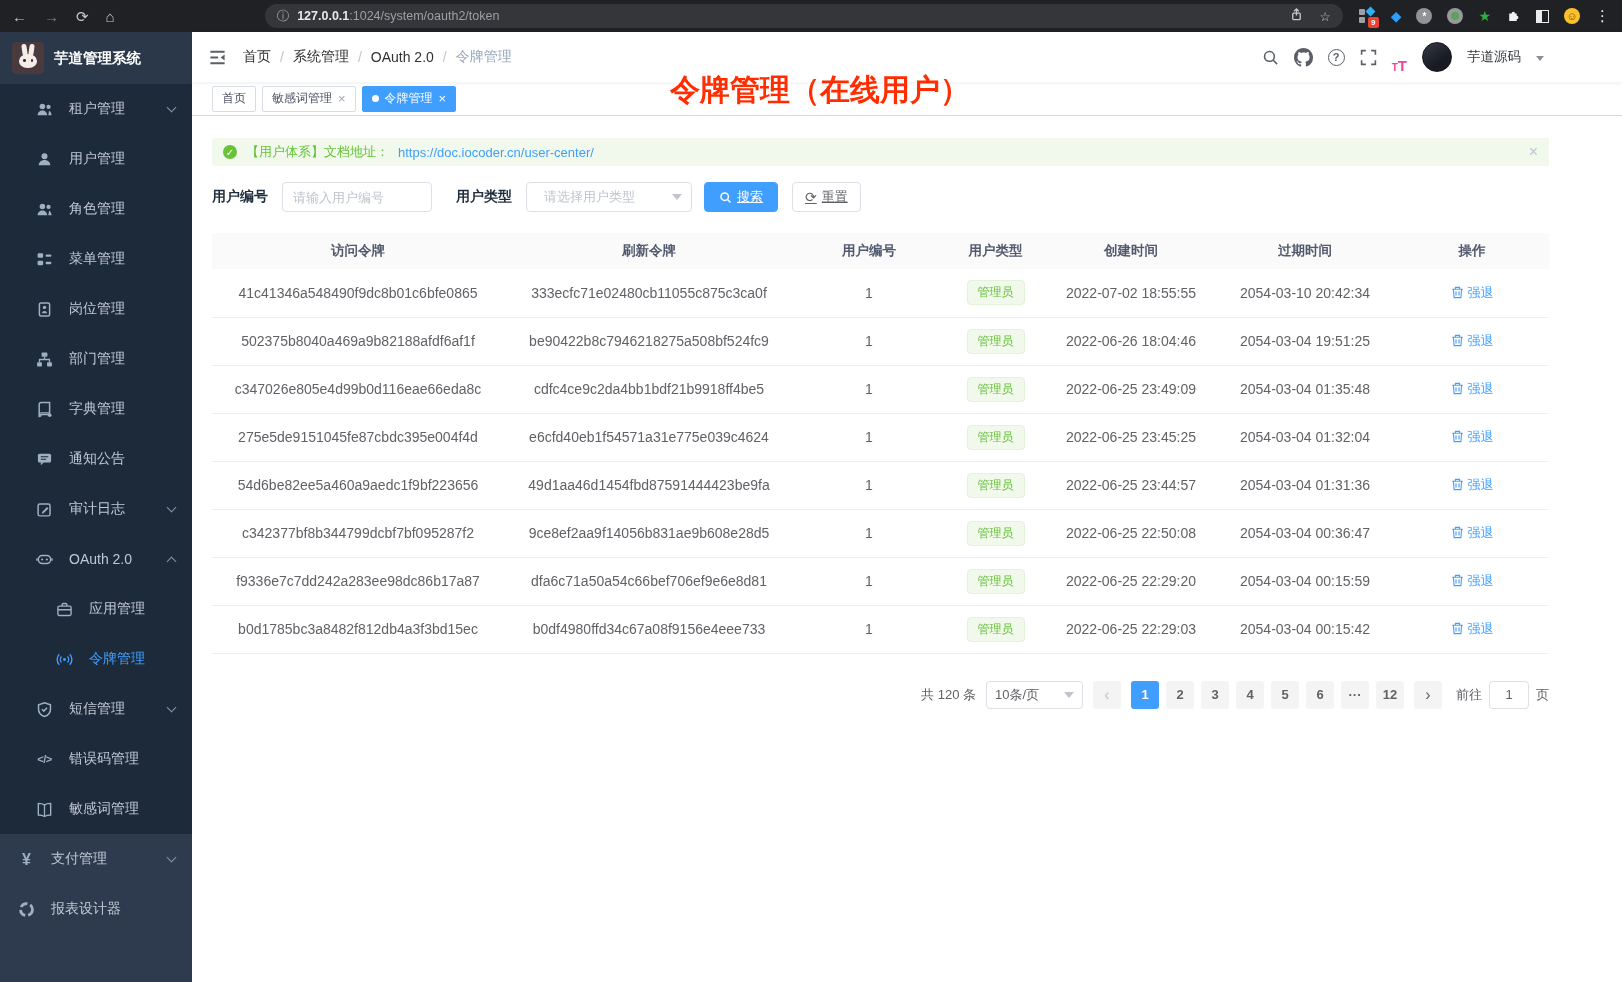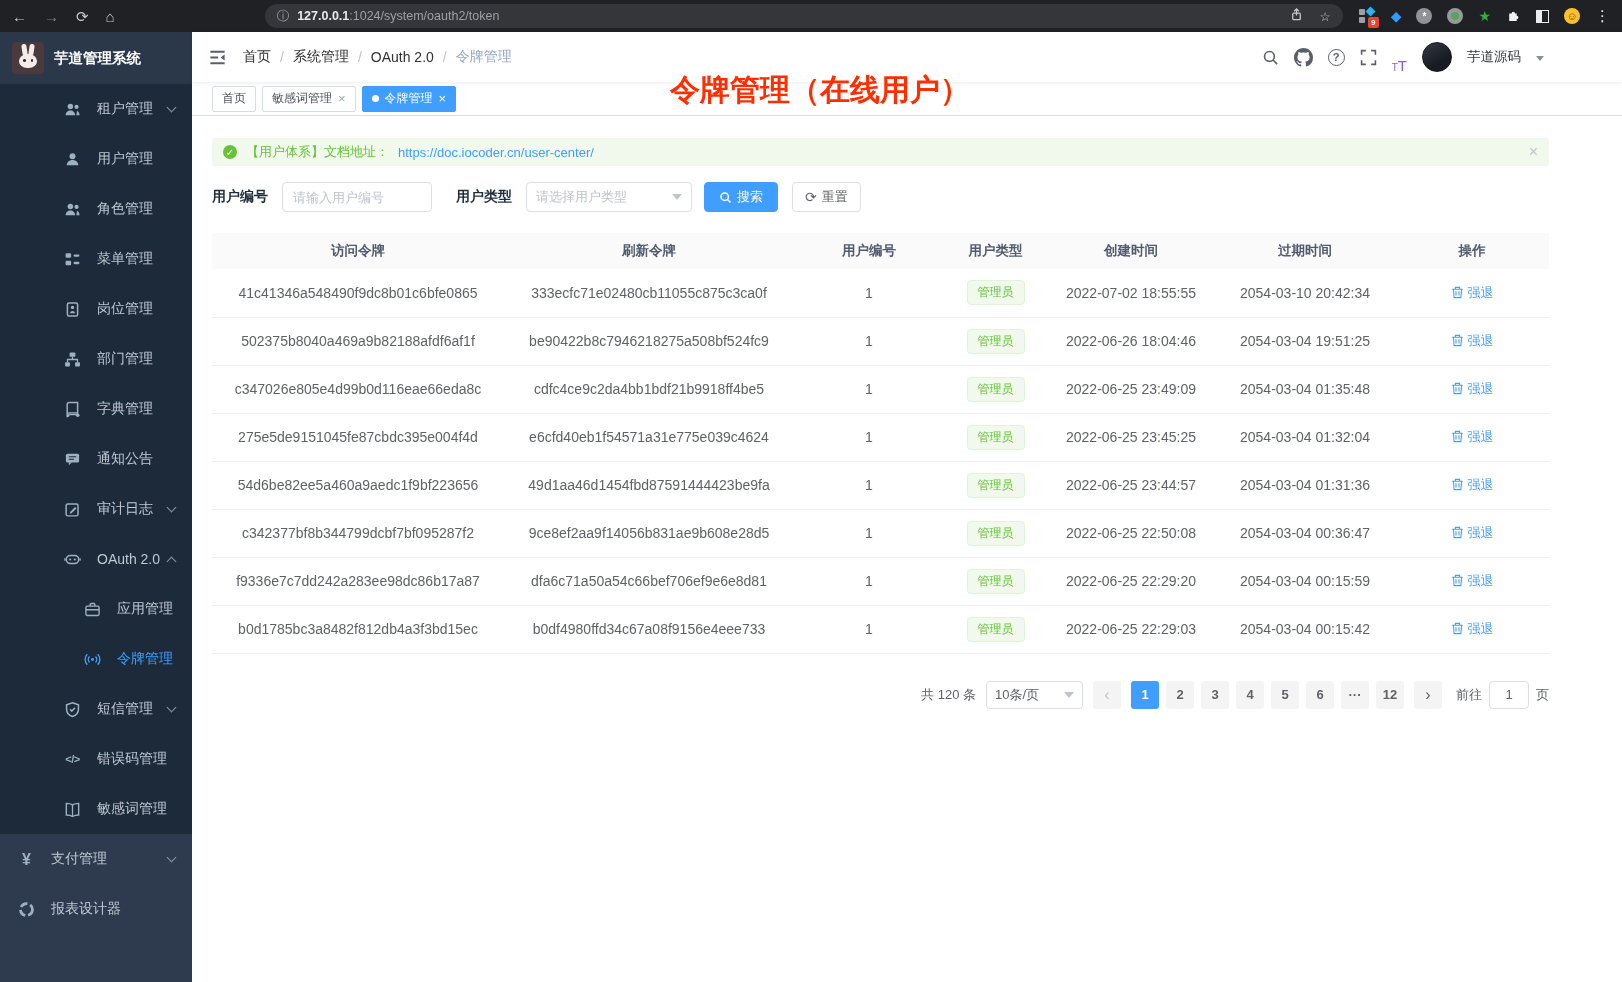--- a/index.html
+++ b/index.html
@@ -43,21 +43,21 @@
   .sidebar { width: 192px; flex-shrink: 0; background: #1d2a3a; display: flex; flex-direction: column; }
   .logo-row { height: 52px; background: #2b3849; display: flex; align-items: center; gap: 10px; padding-left: 12px; flex-shrink: 0; }
   .logo-avatar { width: 32px; height: 32px; border-radius: 4px; background: #4a3a3e; position: relative; overflow: hidden; flex-shrink: 0; }
   .logo-avatar .ear { position: absolute; width: 5px; height: 12px; background: #f3ece8; border-radius: 3px; top: 2px; }
   .logo-avatar .e1 { left: 10px; transform: rotate(-8deg); }
   .logo-avatar .e2 { left: 17px; transform: rotate(8deg); }
   .logo-avatar .face { position: absolute; width: 18px; height: 14px; background: #f3ece8; border-radius: 50% 50% 46% 46%; left: 7px; top: 12px; }
   .logo-avatar .face::before, .logo-avatar .face::after { content: ""; position: absolute; width: 2.5px; height: 2.5px; background: #3a2f31; border-radius: 50%; top: 5px; }
   .logo-avatar .face::before { left: 4px; } .logo-avatar .face::after { right: 4px; }
   .logo-title { color: #fff; font-size: 14.5px; font-weight: 700; white-space: nowrap; }
-  .menu-sec { flex-shrink: 0; padding-left: 28px; }
+  .menu-sec { flex-shrink: 0; }
   .menu-bottom { background: #2e3b4e; flex: 1; }
   .mi { height: 50px; display: flex; align-items: center; gap: 16px; padding-left: 36px; position: relative;
     color: #c0c8d4; font-size: 14px; cursor: pointer; white-space: nowrap; }
   .mi .micon { width: 17px; height: 17px; flex-shrink: 0; color: #9fb0c0; display: grid; place-items: center; }
   .mi .micon svg { width: 17px; height: 17px; display: block; }
   .mi.lvl2 { padding-left: 56px; }
   .mi.top { padding-left: 18px; }
   .mi.active { color: #409eff; }
   .mi.active .micon { color: #409eff; }
   .chev { position: absolute; right: 17px; width: 7px; height: 7px; border-right: 1.5px solid #8794a5; border-bottom: 1.5px solid #8794a5; }
@@ -71,21 +71,21 @@
   .navbar { height: 50px; display: flex; align-items: center; padding: 0 78px 0 16px; box-shadow: 0 1px 4px rgba(0,21,41,.08); position: relative; z-index: 2; background: #fff; }
   .hamburger { cursor: pointer; color: #5a5e66; display: grid; place-items: center; }
   .breadcrumb { margin-left: 16px; display: flex; align-items: center; gap: 9px; font-size: 14px; }
   .crumb { color: #303133; cursor: pointer; }
   .crumb.muted { color: #97a8be; cursor: default; }
   .crumb-sep { color: #c0c4cc; }
   .nav-right { margin-left: auto; display: flex; align-items: center; gap: 15px; color: #5a5e66; }
   .nav-ic { cursor: pointer; display: grid; place-items: center; }
   .help-icon { width: 17px; height: 17px; border: 1.5px solid #5a5e66; border-radius: 50%; font-size: 11px; font-weight: 700;
     display: grid; place-items: center; }
-  .fz { font-weight: 400; color: #8b5cf6; cursor: pointer; margin-top: 18px; }
+  .fz { font-weight: 700; color: #ec4899; cursor: pointer; margin-top: 18px; }
   .fz .s { font-size: 10px; } .fz .l { font-size: 15px; }
   .user-avatar { width: 30px; height: 30px; border-radius: 50%; cursor: pointer;
     background: linear-gradient(145deg, #343a48 0%, #181b21 65%); border: 1px solid #14161b; }
   .user-name { font-size: 13.5px; color: #36393d; cursor: pointer; }
   .caret-down { width: 0; height: 0; border-left: 4.5px solid transparent; border-right: 4.5px solid transparent;
     border-top: 5.5px solid #8a9099; margin-top: 3px; cursor: pointer; }
 
   .tabbar { height: 34px; border-bottom: 1px solid #d8dce5; display: flex; align-items: center; padding-left: 20px; gap: 6px; background: #fff; }
   .tab { height: 26px; border: 1px solid #d8dce5; border-radius: 2px; background: #fff; display: inline-flex; align-items: center;
     gap: 6px; padding: 0 9px; font-size: 12px; color: #495060; cursor: pointer; }
@@ -106,25 +106,25 @@
   .alert-close { margin-left: auto; color: #c0c4cc; font-size: 16px; cursor: pointer; line-height: 1; }
 
   .filters { display: flex; align-items: center; margin-top: 16px; }
   .f-label { font-size: 14px; font-weight: 700; color: #1f2d3d; margin-right: 14px; }
   .f-label.g2 { margin-left: 24px; }
   .f-input { width: 150px; height: 30px; border: 1px solid #dcdfe6; border-radius: 4px; padding: 0 10px;
     font-size: 13px; color: #606266; outline: none; font-family: inherit; }
   .f-input::placeholder { color: #bfc4cc; }
   .f-select { width: 166px; height: 30px; border: 1px solid #dcdfe6; border-radius: 4px; padding: 0 9px;
     display: inline-flex; align-items: center; justify-content: space-between; cursor: pointer; background: #fff; }
-  .f-select .ph { font-size: 13px; color: #bfc4cc; }
+  .f-select .ph { font-size: 13px; color: #bfc4cc; margin-left: 8px; }
   .sel-caret { width: 0; height: 0; border-left: 5px solid transparent; border-right: 5px solid transparent;
     border-top: 6px solid #c0c4cc; }
   .btn { height: 30px; border-radius: 4px; font-size: 13px; display: inline-flex; align-items: center; gap: 5px;
-    cursor: pointer; font-family: inherit; }
+    cursor: pointer; font-family: inherit; text-decoration: underline; }
   .btn-primary { margin-left: 12px; padding: 0 14px; background: #409eff; border: 1px solid #409eff; color: #fff; }
   .btn-plain { margin-left: 14px; padding: 0 12px; background: #fff; border: 1px solid #dcdfe6; color: #606266; }
   .reset-glyph { font-size: 14px; line-height: 1; }
 
   table.data-table { width: 100%; margin-top: 21px; border-collapse: collapse; table-layout: fixed; }
   .data-table thead th { background: #fafafa; height: 36px; font-size: 13.5px; font-weight: 700; color: #515a6e; text-align: center; }
   .data-table tbody td { height: 48px; border-bottom: 1px solid #ebeef5; font-size: 14px; color: #606266; text-align: center; }
   .tag-success { display: inline-block; padding: 0 10px; height: 25px; line-height: 23px; font-size: 12px;
     color: #67c23a; background: #f0f9eb; border: 1px solid #e1f3d8; border-radius: 4px; }
   .action-link { color: #409eff; font-size: 13px; display: inline-flex; align-items: center; gap: 4px; cursor: pointer; }

